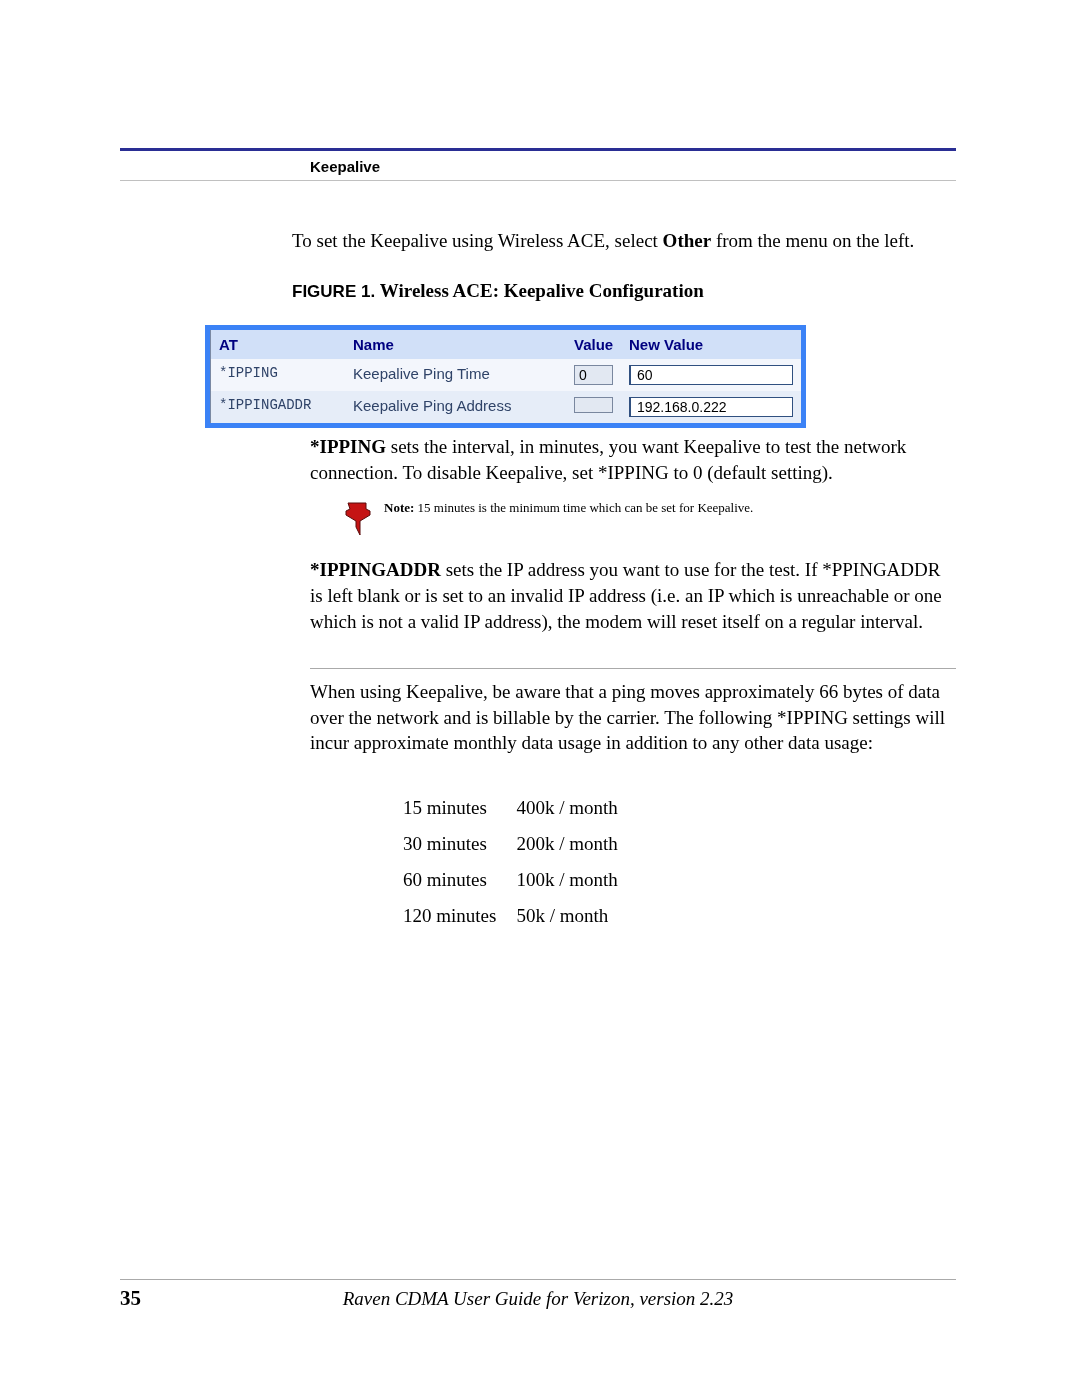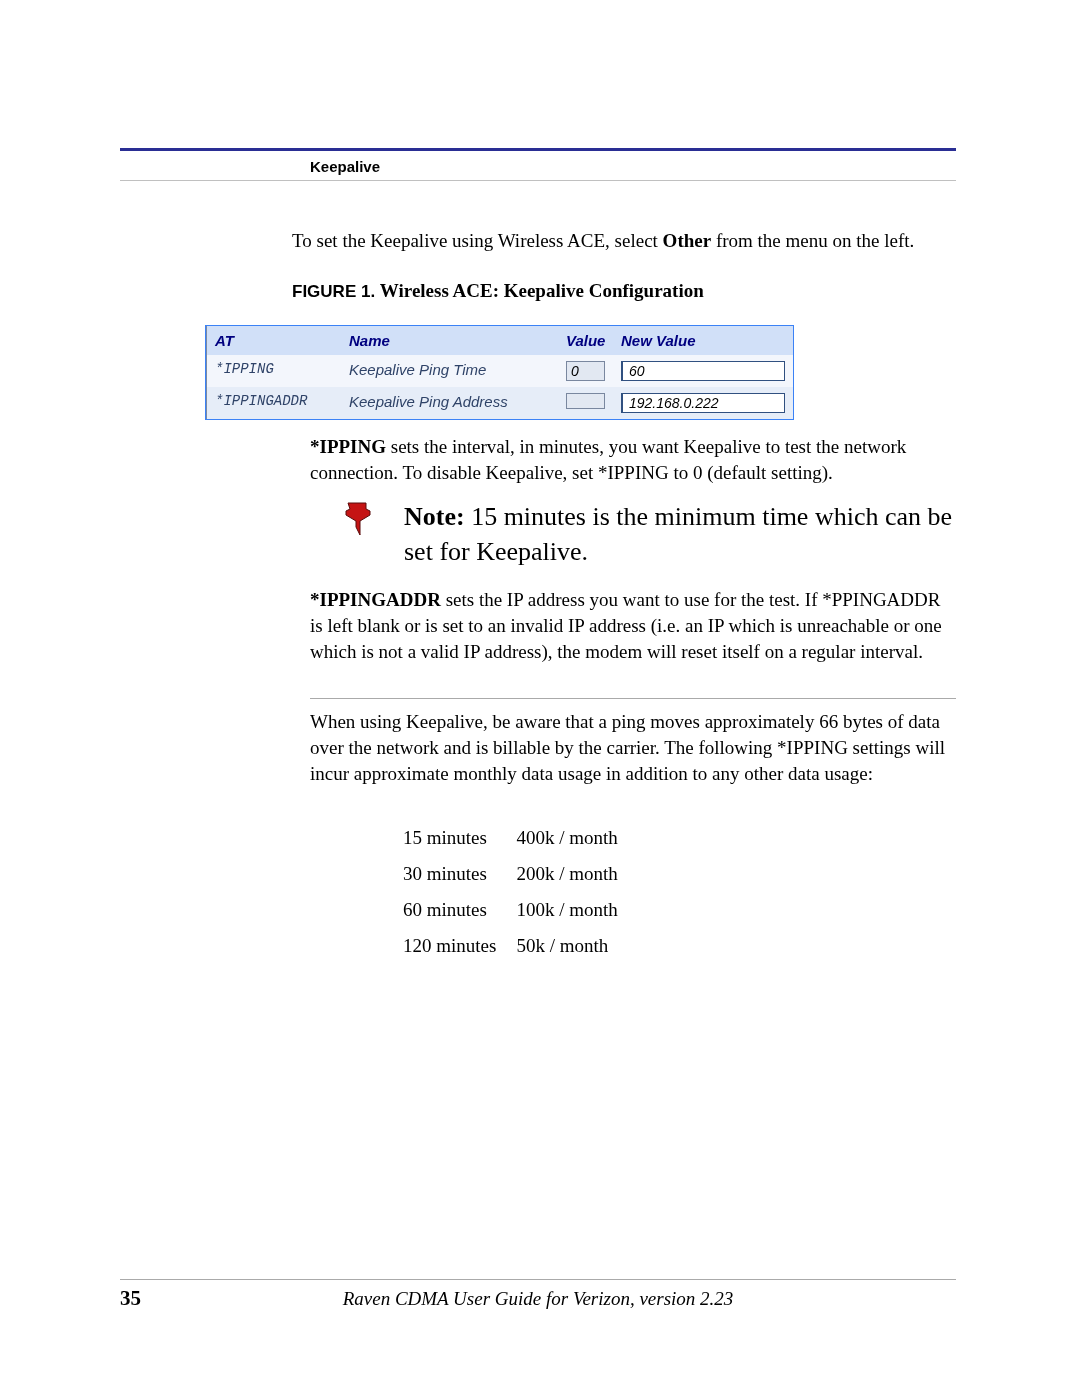--- a/index.html
+++ b/index.html
@@ -61,26 +61,25 @@
   .figcap .caption {
     font-family: "Times New Roman", Times, serif;
     font-weight: bold;
     font-size: 19px;
   }
 
   
   .cfg-table {
     position: absolute;
     left: 205px;
-    right: 282px;
+    right: 270px;
     top: 325px;
     font-family: Verdana, Arial, sans-serif;
     font-size: 15px;
-    border: 1px solid #3b82f6;
-    font-style: italic;
+    border: 5px solid #3b82f6;
   }
   .cfg-row {
     display: flex;
     align-items: stretch;
   }
   .cfg-header {
     background: #d1e0f8;
     color: #000080;
     font-weight: bold;
   }
@@ -141,23 +140,22 @@
     align-items: flex-start;
     gap: 10px;
     margin: 4px 0 18px 34px;
   }
   .note-icon {
     width: 30px;
     height: 40px;
     flex-shrink: 0;
   }
   .note-text {
-    font-size: 26px;
+    font-size: 13px;
     line-height: 1.35;
-    margin-left: 20px;
   }
   .note-text b { font-weight: bold; }
 
   .sub-rule {
     height: 1px;
     background: #aaa;
     margin: 34px 0 10px 0;
   }
   .subhead {
     font-style: italic;

